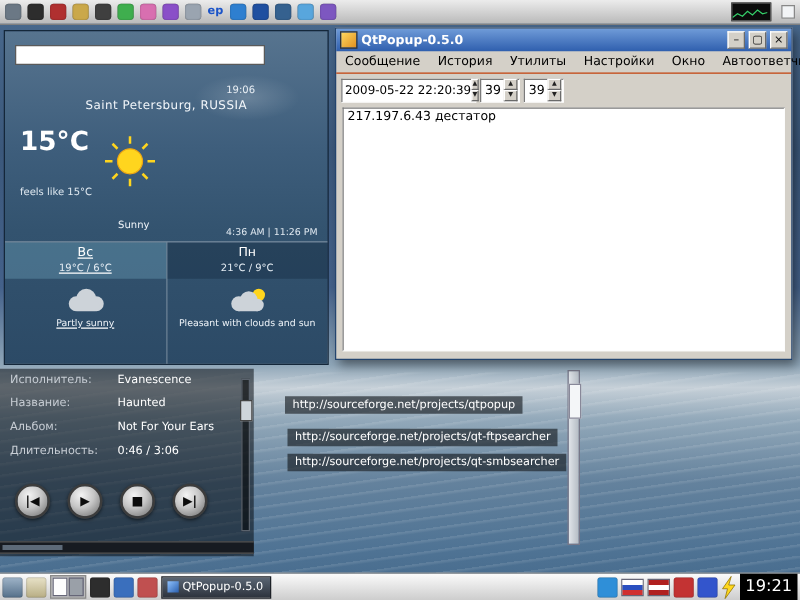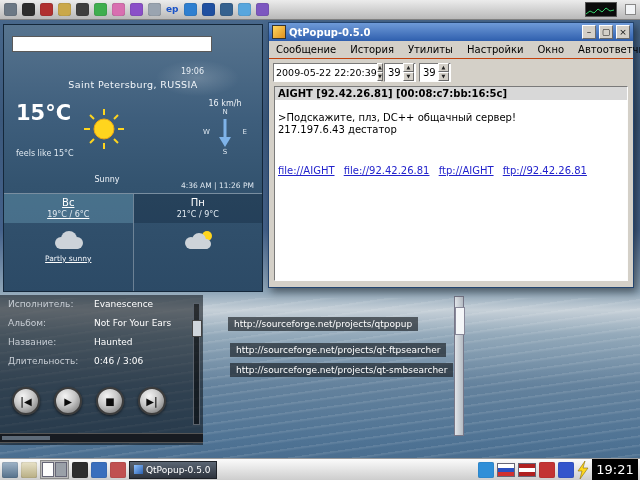--- a/index.html
+++ b/index.html
@@ -187,33 +187,20 @@
             <line x1="36" y1="22" x2="42" y2="22"></line>
           <line x1="8" y1="8" x2="12" y2="12"></line>
             <line x1="32" y1="32" x2="36" y2="36"></line>
           <line x1="36" y1="8" x2="32" y2="12"></line>
             <line x1="12" y1="32" x2="8" y2="36"></line>
         </g>
         <circle cx="22" cy="22" r="10" fill="#ffd51e" stroke="#eda714" stroke-width="1"></circle>
       </svg>
     </div>
     <div class="w-cond">Sunny</div>
-    <div class="w-wind">
-      <div class="w-windspeed">16 km/h</div>
-      <div class="compass">
-        <span class="cn">N</span>
-        <span class="cw">W</span>
-        <span class="ce">E</span>
-        <span class="cs">S</span>
-        <svg width="46" height="46">
-          <line x1="23" y1="10" x2="23" y2="32" stroke="#7fb3e8" stroke-width="3"></line>
-          <polygon points="23,38 17,28 29,28" fill="#7fb3e8"></polygon>
-        </svg>
-      </div>
-    </div>
     <div class="w-suntimes nowrap">4:36 AM | 11:26 PM</div>
 
     <div class="w-forecast">
       <div class="w-col">
         <div class="w-fhead">
           <div class="w-day">Вс</div>
           <div class="w-temps">19°C / 6°C</div>
         </div>
         <div class="w-fico">
           <svg width="38" height="22">
@@ -236,20 +223,21 @@
           <svg width="38" height="22">
               <circle cx="28" cy="7" r="5" fill="#ffd51e"></circle>
               <g fill="#cdd3d9">
                 <circle cx="12" cy="14" r="6"></circle>
                 <circle cx="20" cy="11" r="7"></circle>
                 <circle cx="27" cy="15" r="5"></circle>
                 <rect x="9" y="13" width="21" height="7" rx="3.5"></rect>
               </g>
             </svg>
         </div>
+        <div class="w-desc">Pleasant with clouds and sun</div>
       </div>
     </div>
   </div>
 
   <div class="qt">
     <div class="qt-title">
       <span class="qt-ico"></span>
       <span class="qt-title-text">QtPopup-0.5.0</span>
       <span class="qt-btn">–</span>
       <span class="qt-btn">▢</span>
@@ -281,44 +269,36 @@
       </div>
       <div class="spinbox sunken">
         <span class="val">39</span>
         <span class="spins">
             <i>▲</i>
             <i>▼</i>
           </span>
       </div>
     </div>
     <div class="qt-content sunken">
-      <div class="msg-head nowrap">AIGHT [92.42.26.81] [00:08:c7:bb:16:5c]</div>
-      <div class="msg-line l1 nowrap">&gt;Подскажите, плз, DC++ общачный сервер!</div>
       <div class="msg-line l3 nowrap">217.197.6.43 дестатор</div>
-      <div class="msg-links nowrap">
-        <span>file://AIGHT</span>
-        <span>file://92.42.26.81</span>
-        <span>ftp://AIGHT</span>
-        <span>ftp://92.42.26.81</span>
-      </div>
     </div>
   </div>
 
   <div class="player">
     <div class="p-row">
       <span class="p-label">Исполнитель:</span>
       <span class="p-value">Evanescence</span>
     </div>
     <div class="p-row">
+      <span class="p-label">Название:</span>
+      <span class="p-value">Haunted</span>
+    </div>
+    <div class="p-row">
       <span class="p-label">Альбом:</span>
       <span class="p-value">Not For Your Ears</span>
-    </div>
-    <div class="p-row">
-      <span class="p-label">Название:</span>
-      <span class="p-value">Haunted</span>
     </div>
     <div class="p-row">
       <span class="p-label">Длительность:</span>
       <span class="p-value">0:46 / 3:06</span>
     </div>
     <div class="p-buttons">
       <div class="p-btn">|◀</div>
       <div class="p-btn">▶</div>
       <div class="p-btn">■</div>
       <div class="p-btn">▶|</div>

